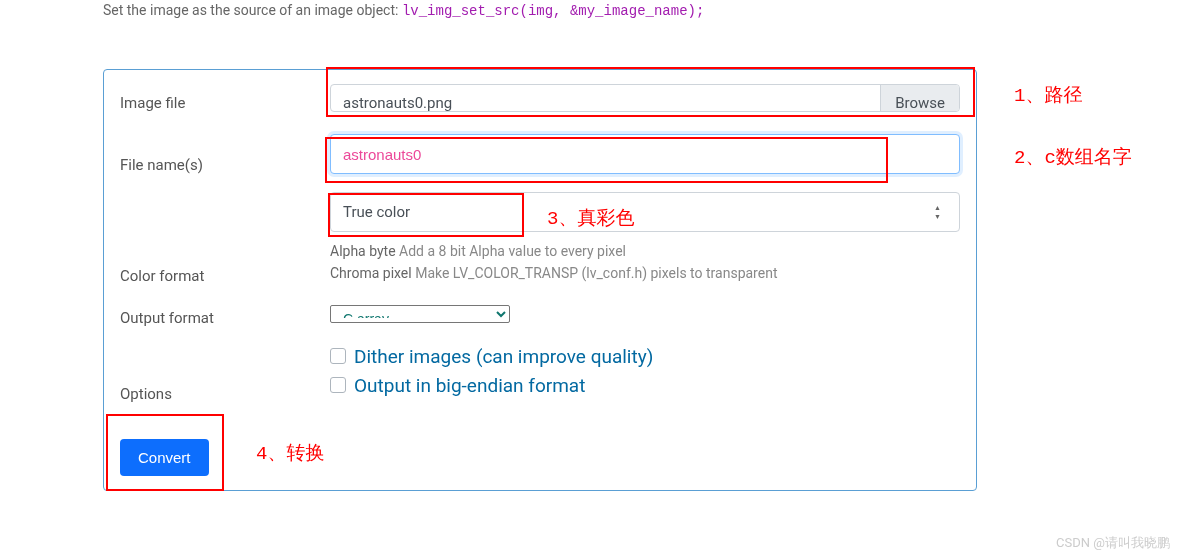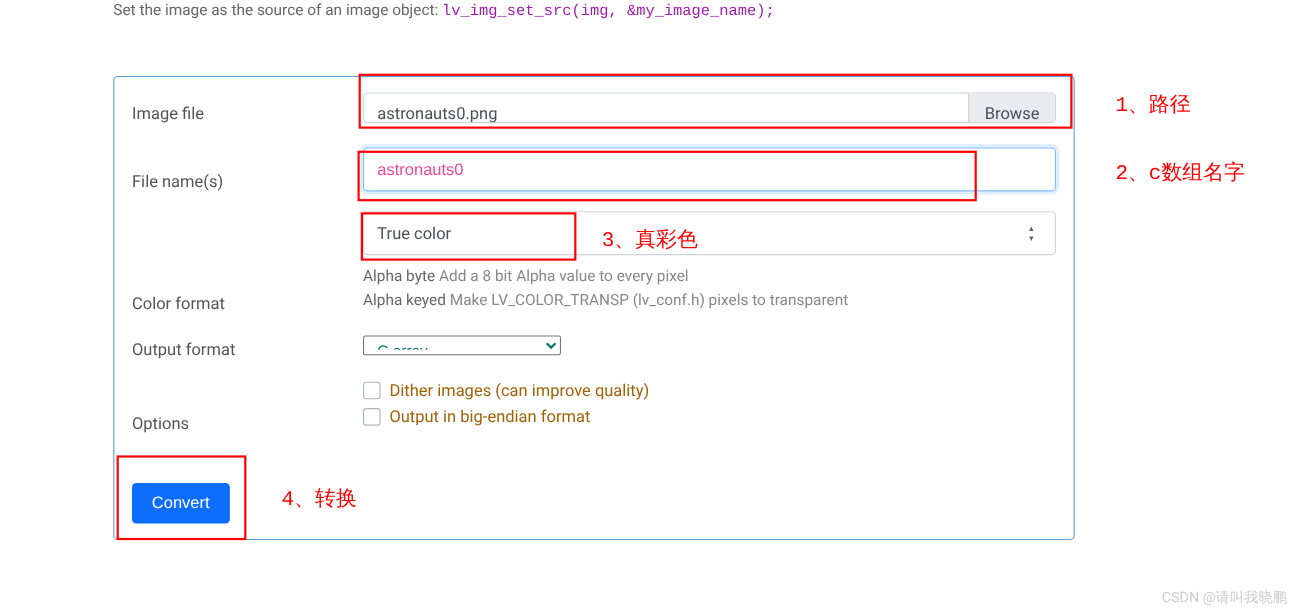--- a/index.html
+++ b/index.html
@@ -24,21 +24,21 @@
     .select-wrap { position: relative; width: 630px; }
     .color-select { width: 100%; height: 40px; border: 1px solid #ced4da; border-radius: 4px; padding: 8px 12px; font-size: 15px; color: #495057; background: #fff; display: flex; align-items: center; justify-content: space-between; }
     .sort-icon { display: inline-flex; flex-direction: column; gap: 1px; margin-right: 6px; }
     .sort-icon::before { content: "▲"; font-size: 7px; color: #666; }
     .sort-icon::after { content: "▼"; font-size: 7px; color: #666; }
     .helper-text { margin-top: 8px; color: #888; font-size: 14px; line-height: 1.6; }
     .helper-text .emph { color: #666; }
     .output-select { width: 180px; height: 18px; border: 1px solid #767676; border-radius: 2px; padding: 4px 8px; font-size: 14px; color: #0f766e; background: #fff; }
     .checkbox-row { display: flex; align-items: center; gap: 8px; margin-bottom: 6px; }
     .checkbox { width: 16px; height: 16px; border: 1px solid #adb5bd; border-radius: 3px; background: #fff; }
-    .checkbox-label { color: #a16207; font-size: 15px; }
+    .checkbox-label { color: #0369a1; font-size: 19px; }
     .convert-btn { position: absolute; bottom: 14px; left: 16px; background: #0d6efd; color: #fff; border: none; border-radius: 4px; padding: 10px 18px; font-size: 15px; cursor: pointer; }
     .red-box { position: absolute; border: 2px solid #f00; pointer-events: none; }
     .rb1 { top: 67px; left: 326px; width: 649px; height: 50px; }
     .rb2 { top: 137px; left: 325px; width: 563px; height: 46px; }
     .rb3 { top: 193px; left: 328px; width: 196px; height: 44px; }
     .rb4 { top: 414px; left: 106px; width: 118px; height: 77px; }
     .annot { position: absolute; color: #f00; font-size: 19px; font-family: Liberation Mono, monospace; }
     .a1 { top: 82px; left: 1014px; }
     .a2 { top: 144px; left: 1014px; }
     .a3 { top: 205px; left: 547px; }
@@ -78,21 +78,21 @@
     <div class="row-label">Color format</div>
     <div class="row-content">
       <div class="select-wrap">
         <div class="color-select">
           <span>True color</span>
           <span class="sort-icon"></span>
         </div>
       </div>
       <div class="helper-text">
         <span class="emph">Alpha byte </span><span>Add a 8 bit Alpha value to every pixel</span><br>
-        <span class="emph">Alpha keyed </span><span>Make LV_COLOR_TRANSP (lv_conf.h) pixels to transparent</span>
+        <span class="emph">Chroma pixel </span><span>Make LV_COLOR_TRANSP (lv_conf.h) pixels to transparent</span>
       </div>
     </div>
   </div>
 
   <div class="row row4">
     <div class="row-label" style="padding-top:4px;">Output format</div>
     <div class="row-content">
       <select class="output-select">
         <option>C array</option>
       </select>

